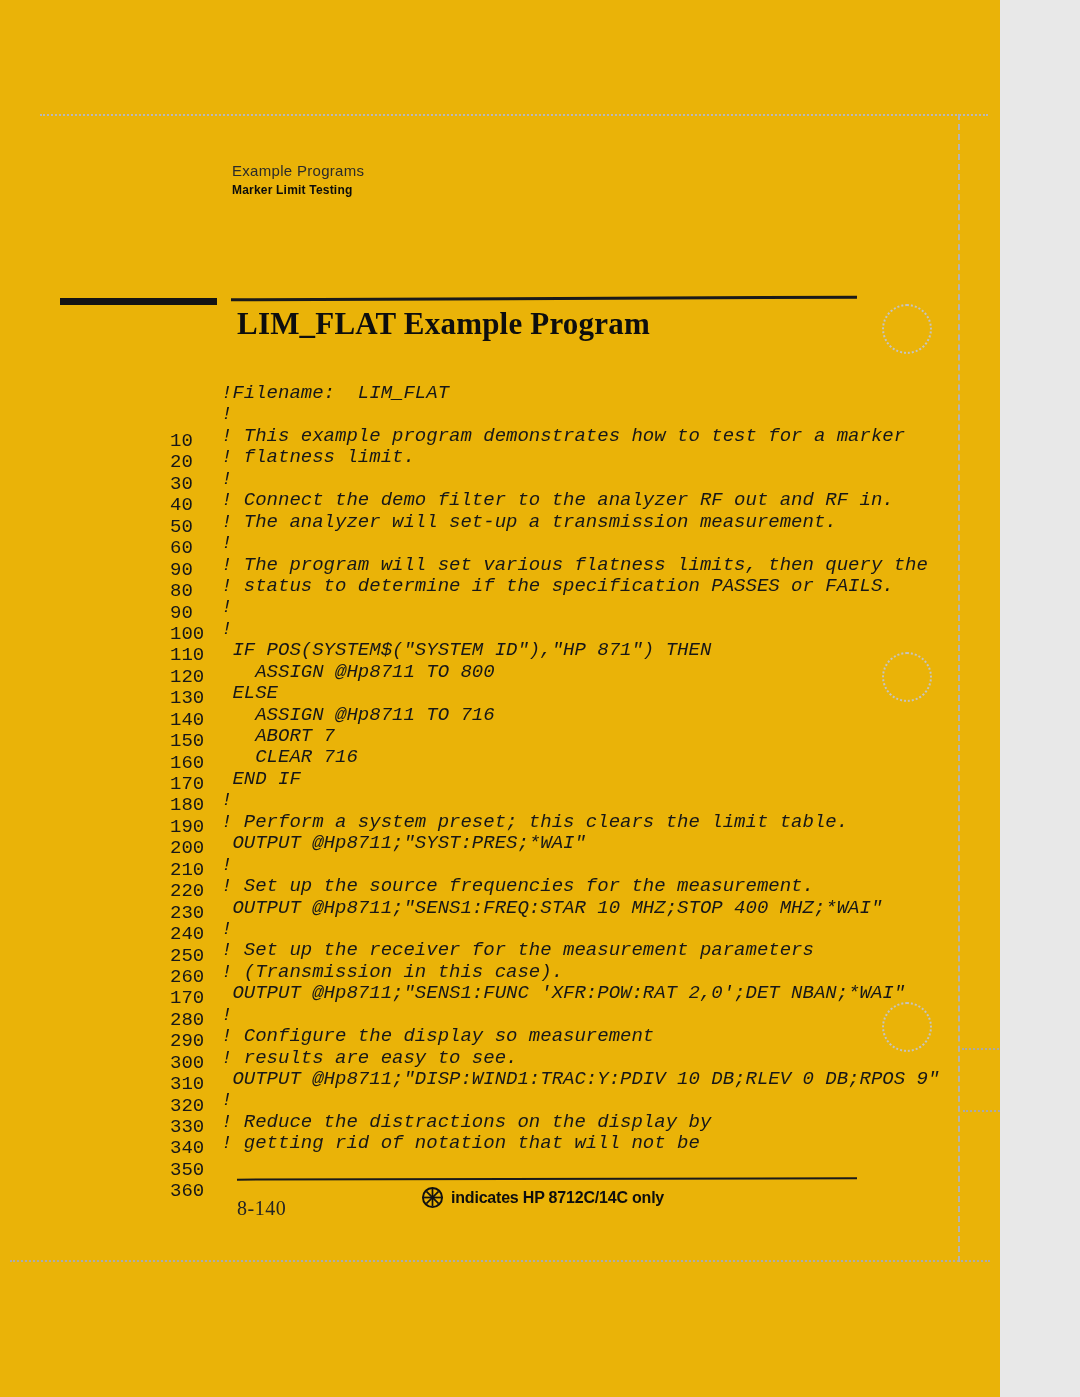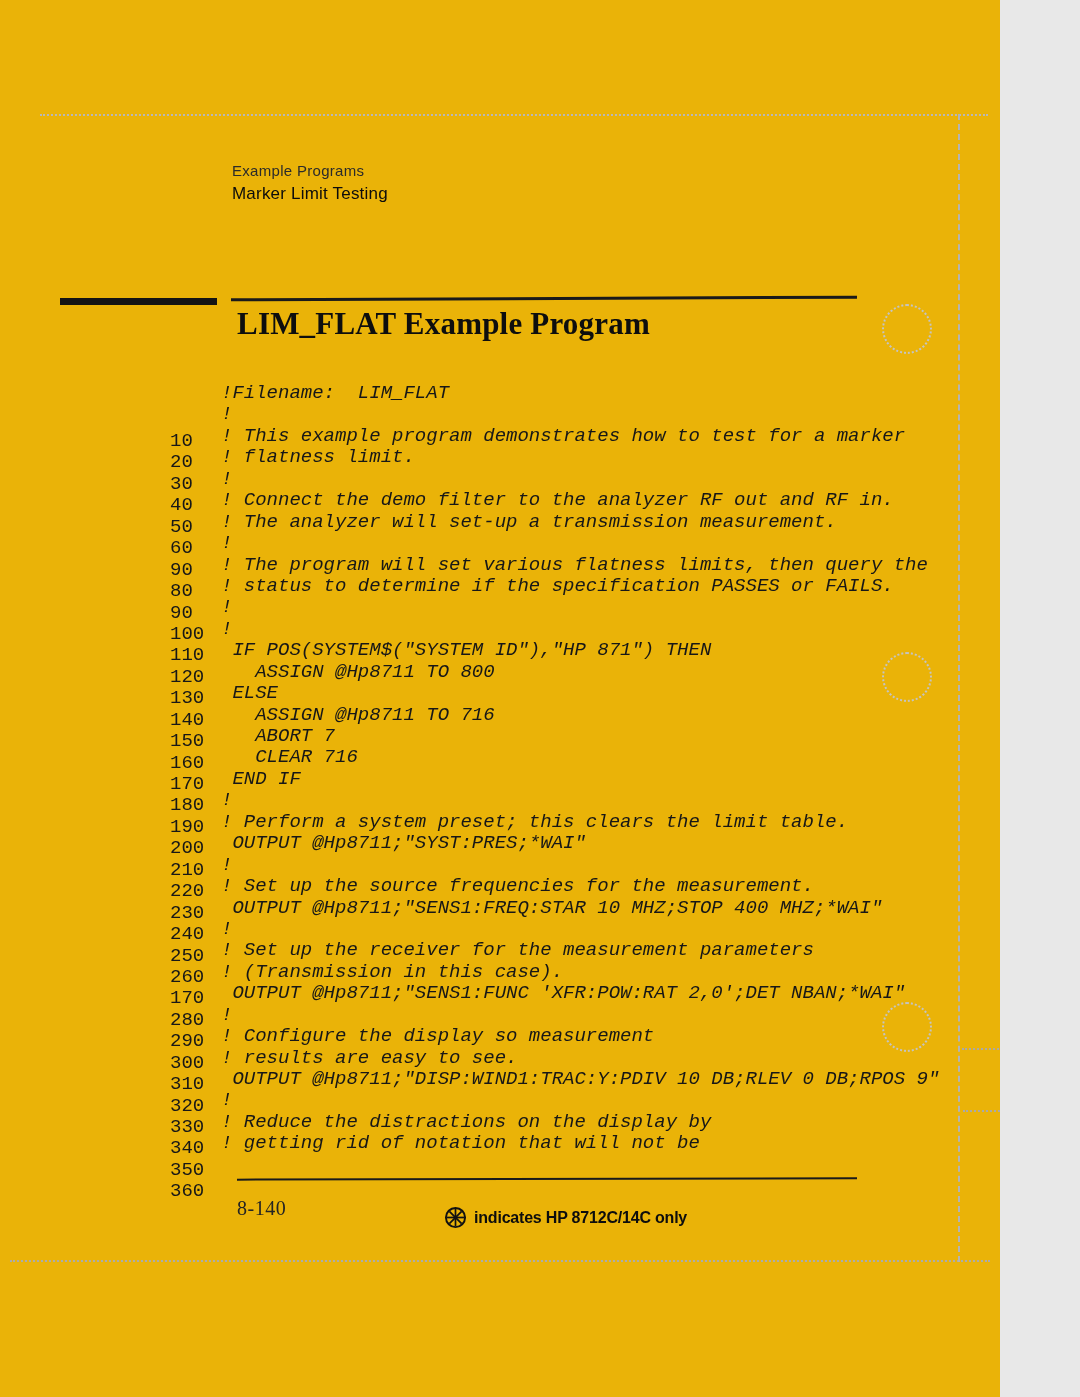--- a/index.html
+++ b/index.html
@@ -18,21 +18,21 @@
   .punch{position:absolute;width:46px;height:46px;border:2px dotted #c4c4c4;border-radius:50%;}
   .punch1{left:882px;top:304px;}
   .punch2{left:882px;top:652px;}
   .punch3{left:882px;top:1002px;}
   .frag{position:absolute;border-top:2px dotted #a9a9a9;}
   .frag1{left:962px;top:1048px;width:100px;}
   .frag2{left:963px;top:1110px;width:100px;}
   
   .hdr{position:absolute;left:232px;top:160px;line-height:1.45;}
   .hdr .crumb{font-size:15px;color:#2b2b2b;letter-spacing:.3px;}
-  .hdr .section{font-size:17px;font-weight:normal;color:#0c0c0c;letter-spacing:.2px;}
+  .hdr .section{font-size:12px;font-weight:bold;color:#0c0c0c;letter-spacing:.2px;}
   
   .bar-left{position:absolute;left:60px;top:298px;width:157px;height:7px;background:#141414;}
   .rule-title{position:absolute;left:231px;top:297px;width:626px;height:3px;background:#1a1a1a;transform:rotate(-0.25deg);}
   .title{
     position:absolute;left:237px;top:306px;
     font-family:"Liberation Serif",serif;
     font-size:31px;font-weight:600;color:#0e0e0e;letter-spacing:.2px;text-align:right;
   }
   
   .listing{
@@ -42,21 +42,21 @@
   }
   .code-row{display:flex;height:21.45px;line-height:21.45px;white-space:pre;}
   .ln{display:inline-block;width:51px;flex:0 0 51px;margin-top:48px;}
   .lc{display:inline-block;font-style:italic;}
   
   .rule-footer{position:absolute;left:237px;top:1178px;width:620px;height:2px;background:#1a1a1a;transform:rotate(-0.12deg);}
   .pageno{
     position:absolute;left:237px;top:1188px;
     font-family:"Liberation Serif",serif;font-size:20px;color:#242424;letter-spacing:.5px;margin-top:9px;
   }
-  .footnote{position:absolute;left:444px;top:1186px;display:flex;align-items:center;gap:7px;margin-top:20px;}
+  .footnote{position:absolute;left:421px;top:1186px;display:flex;align-items:center;gap:7px;}
   .footnote .icon{width:23px;height:23px;display:inline-block;}
   .footnote .txt{font-size:16px;font-weight:bold;color:#0d0d0d;letter-spacing:-0.2px;}
 </style>
 </head>
 <body>
 
 <div class="page">
 
   <div class="dotline-top"></div>
   <div class="dotline-bottom"></div>

